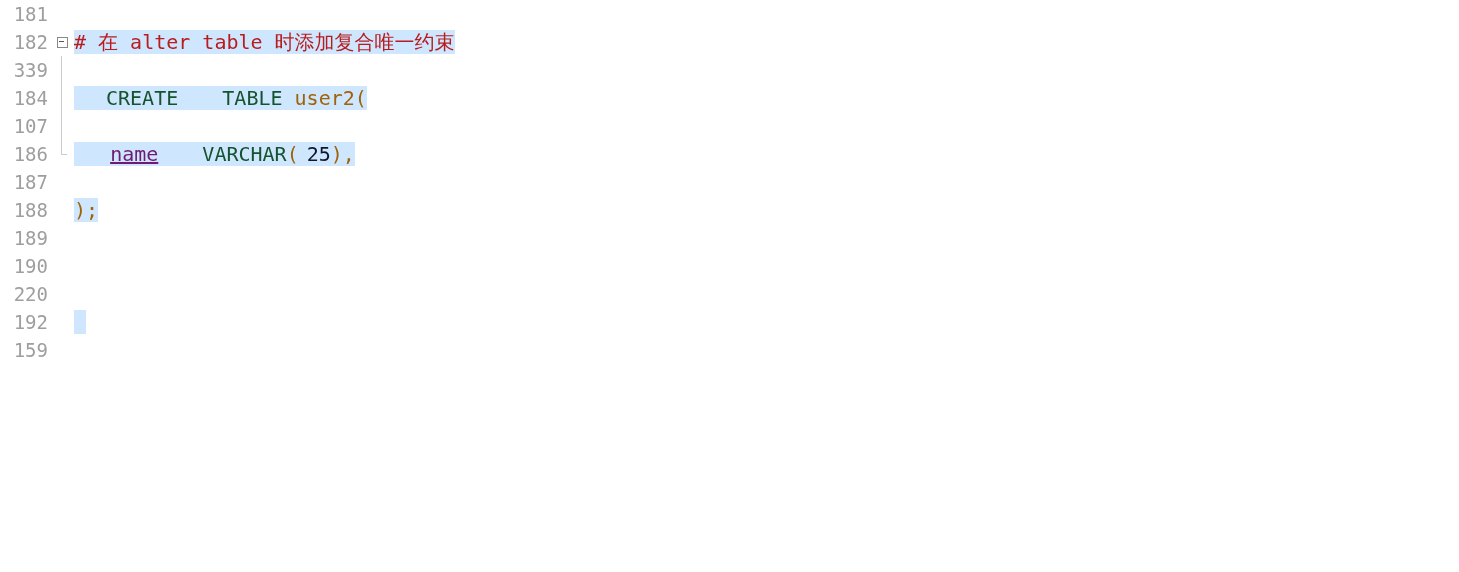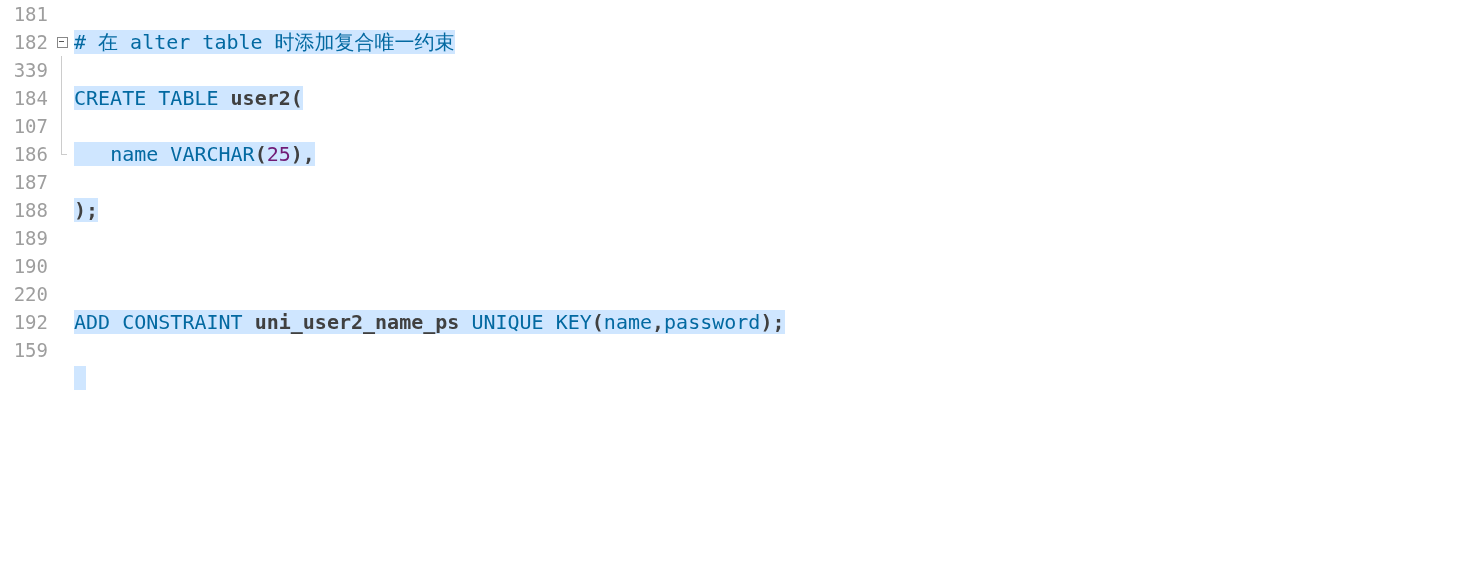--- a/index.html
+++ b/index.html
@@ -79,25 +79,25 @@
   .code {
     flex: 1;
     font-family: Consolas, monospace;
     font-size: 20px;
     line-height: 28px;
     white-space: pre;
     padding-left: 4px;
   }
   .code .row { height: 28px; }
   .hl { background: #cfe6ff; }
-  .kw { color: #0369a1; }
-  .num { color: #701a75; }
-  .comment { color: #0369a1; }
-  .plain { color: #404040; font-weight: bold; }
-  .blueword { color: #0369a1; }
+  .kw { color: #14532d; margin-left: 32px; }
+  .num { color: #0f172a; margin-left: 8px; }
+  .comment { color: #b91c1c; }
+  .plain { color: #a16207; }
+  .blueword { color: #701a75; text-decoration: underline; }
 </style>
 </head>
 <body>
 
 <div class="editor">
   <div class="gutter">
     <div class="ln">181</div>
     <div class="ln">182</div>
     <div class="ln">339</div>
     <div class="ln">184</div>
@@ -125,19 +125,18 @@
     <div class="fm"></div>
     <div class="fm"></div>
     <div class="fm"></div>
   </div>
   <div class="code">
 <div class="row"><span class="hl"><span class="comment"># 在 alter table 时添加复合唯一约束</span></span></div>
 <div class="row"><span class="hl"><span class="kw">CREATE</span> <span class="kw">TABLE</span> <span class="plain">user2</span><span class="plain">(</span></span></div>
 <div class="row"><span class="hl">   <span class="blueword">name</span> <span class="kw">VARCHAR</span><span class="plain">(</span><span class="num">25</span><span class="plain">)</span><span class="plain">,</span></span></div>
 <div class="row"><span class="hl"><span class="plain">);</span></span></div>
 <div class="row"></div>
-<div class="row"><span class="hl"><span class="kw">ADD</span> <span class="kw">CONSTRAINT</span> <span class="plain">uni_user2_name_ps</span> <span class="kw">UNIQUE</span> <span class="kw">KEY</span><span class="plain">(</span><span class="blueword">name</span><span class="plain">,</span><span class="blueword">password</span><span class="plain">);</span></span></div>
 <div class="row"><span class="hl"> </span></div>
 
 
 
   </div>
 </div>
 
 </body></html>

